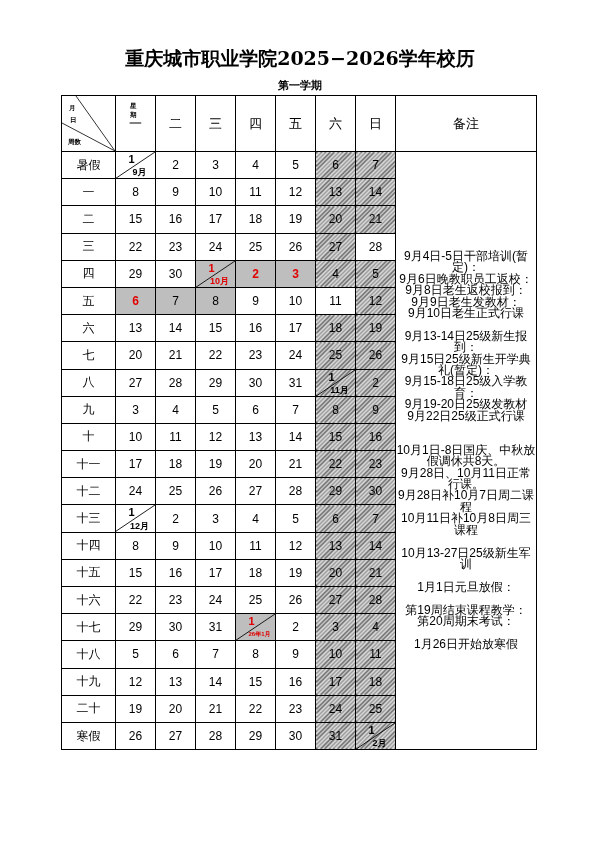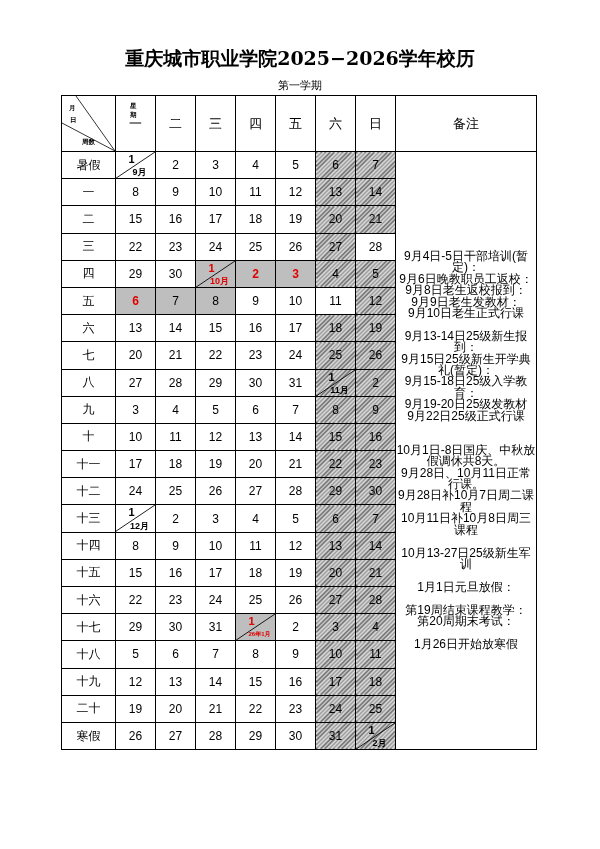--- a/index.html
+++ b/index.html
@@ -2,21 +2,21 @@
 <html><head>
 <meta charset="utf-8">
 <style>
   html, body { margin:0; padding:0; background:#ffffff; }
   body { width:600px; height:849px; position:relative; overflow:hidden;
          font-family:"Liberation Sans", "DejaVu Sans", sans-serif; color:#000; }
   .title { position:absolute; top:46px; left:0; width:600px; text-align:center;
            font-family:"DejaVu Serif", "Liberation Serif", serif; font-weight:bold;
            font-size:19px; letter-spacing:0px; }
   .subtitle { position:absolute; top:78px; left:0; width:600px; text-align:center;
-              font-family:"DejaVu Serif", serif; font-weight:normal; font-size:11px; }
+              font-family:"DejaVu Serif", serif; font-weight:bold; font-size:11px; }
   table.cal { position:absolute; left:61px; top:95px; border-collapse:collapse;
               table-layout:fixed; }
   table.cal td, table.cal th { border:1px solid #000; padding:0; text-align:center;
               vertical-align:middle; font-size:12px; font-weight:normal; position:relative; }
   table.cal th { height:55px; font-size:13px; }
   th.corner { width:53px; }
   th.note-h { font-family:Liberation Serif, serif; font-weight:bold; font-size:10px; }
   td.wk { width:53px; font-size:10px; font-family:Liberation Serif, serif; }
   td.d { width:39px; height:26.2px; }
   td.hatch { background-color:#d8d8d8;
@@ -49,21 +49,21 @@
     <tr>
       <th class="corner">
         <div class="corner-wrap">
           <svg width="53" height="55">
             <line x1="14" y1="0" x2="53" y2="55" stroke="#000" stroke-width="0.8"></line>
             <line x1="0" y1="27" x2="53" y2="55" stroke="#000" stroke-width="0.8"></line>
           </svg>
           <span class="c-lbl" style="left:7px;top:8px;">月</span>
           <span class="c-lbl" style="left:8px;top:20px;">日</span>
           <span class="c-lbl" style="left:28px;top:6px;margin-left:40px;">星期</span>
-          <span class="c-lbl" style="left:20px;top:42px;">周数</span>
+          <span class="c-lbl" style="left:6px;top:42px;">周数</span>
         </div>
       </th>
       <th>一</th>
       <th>二</th>
       <th>三</th>
       <th>四</th>
       <th>五</th>
       <th>六</th>
       <th>日</th>
       <th class="note-h">备注</th>

